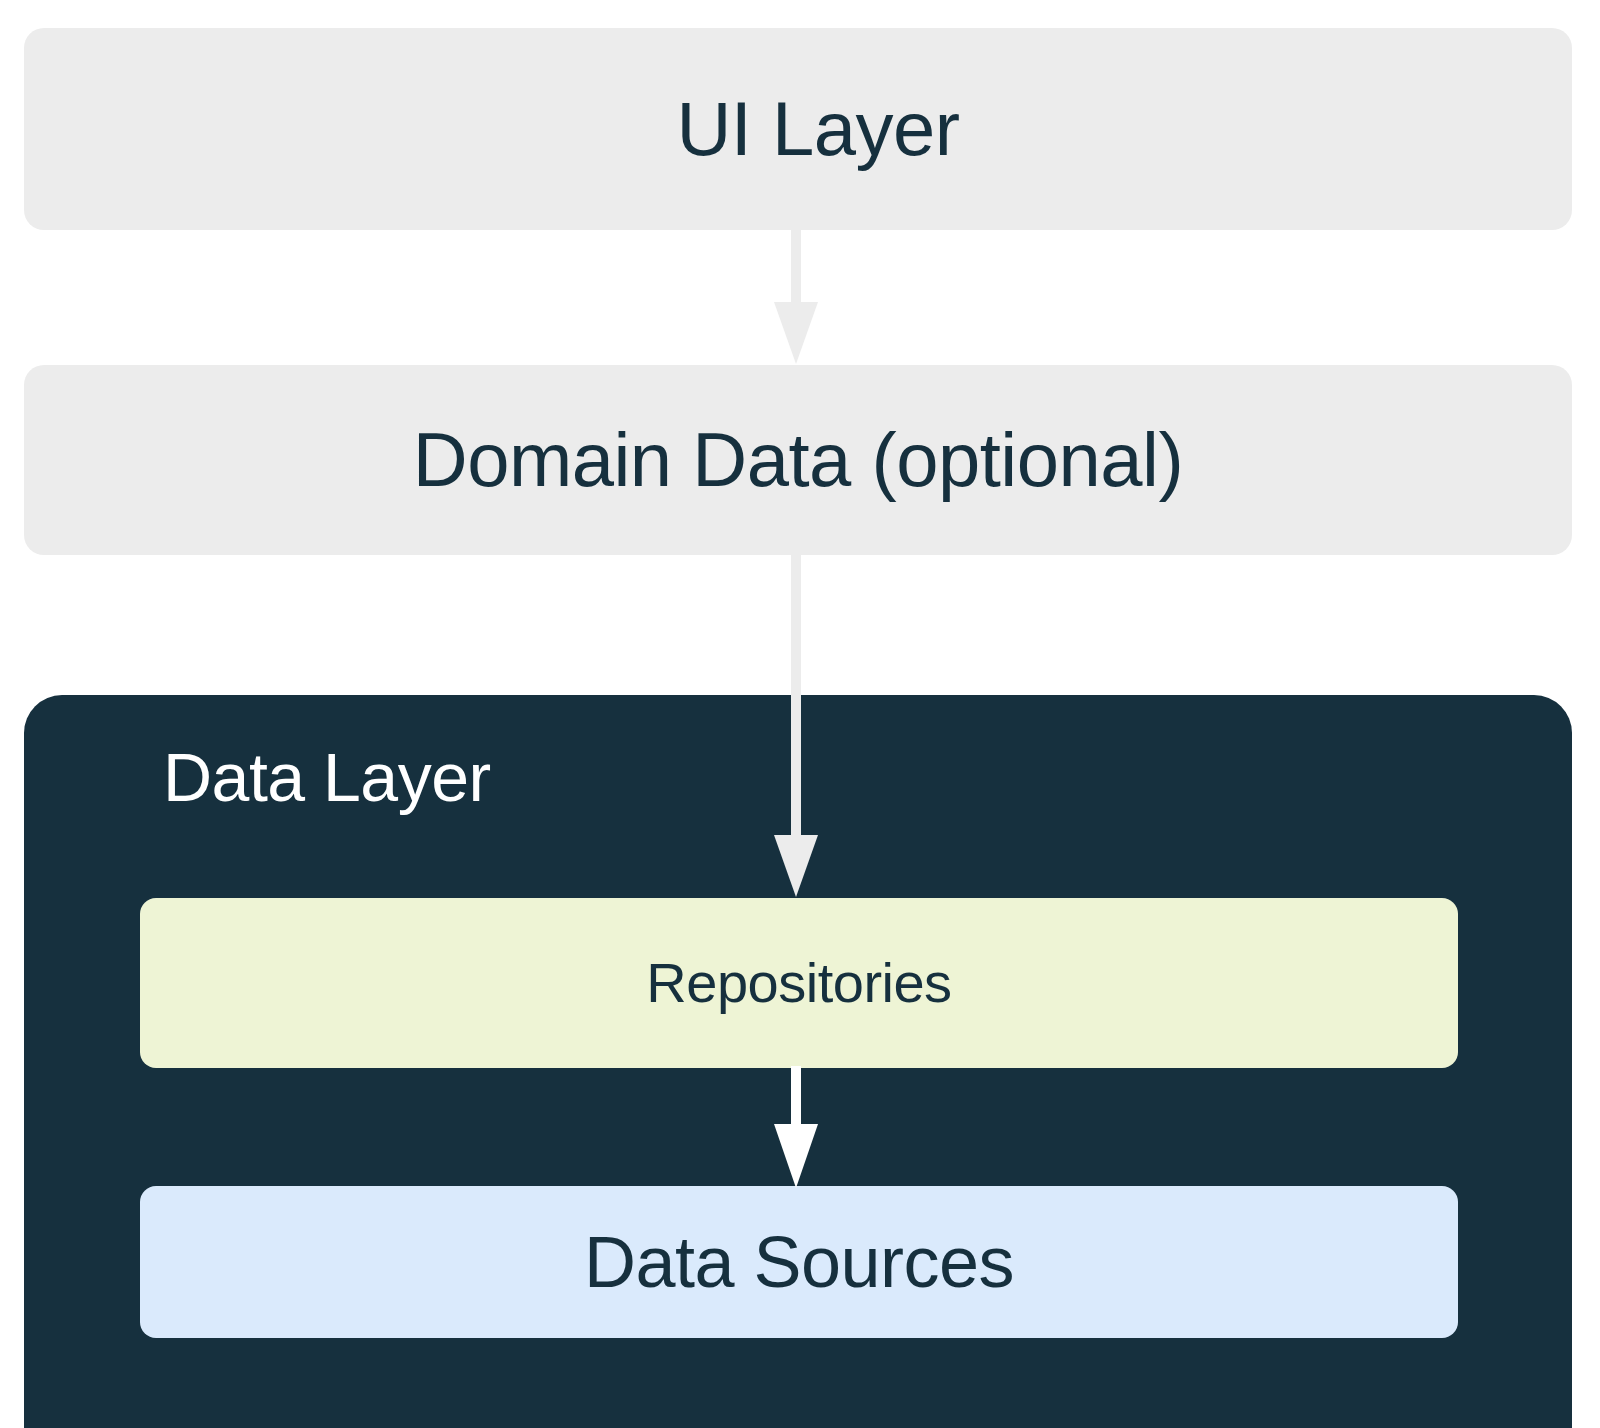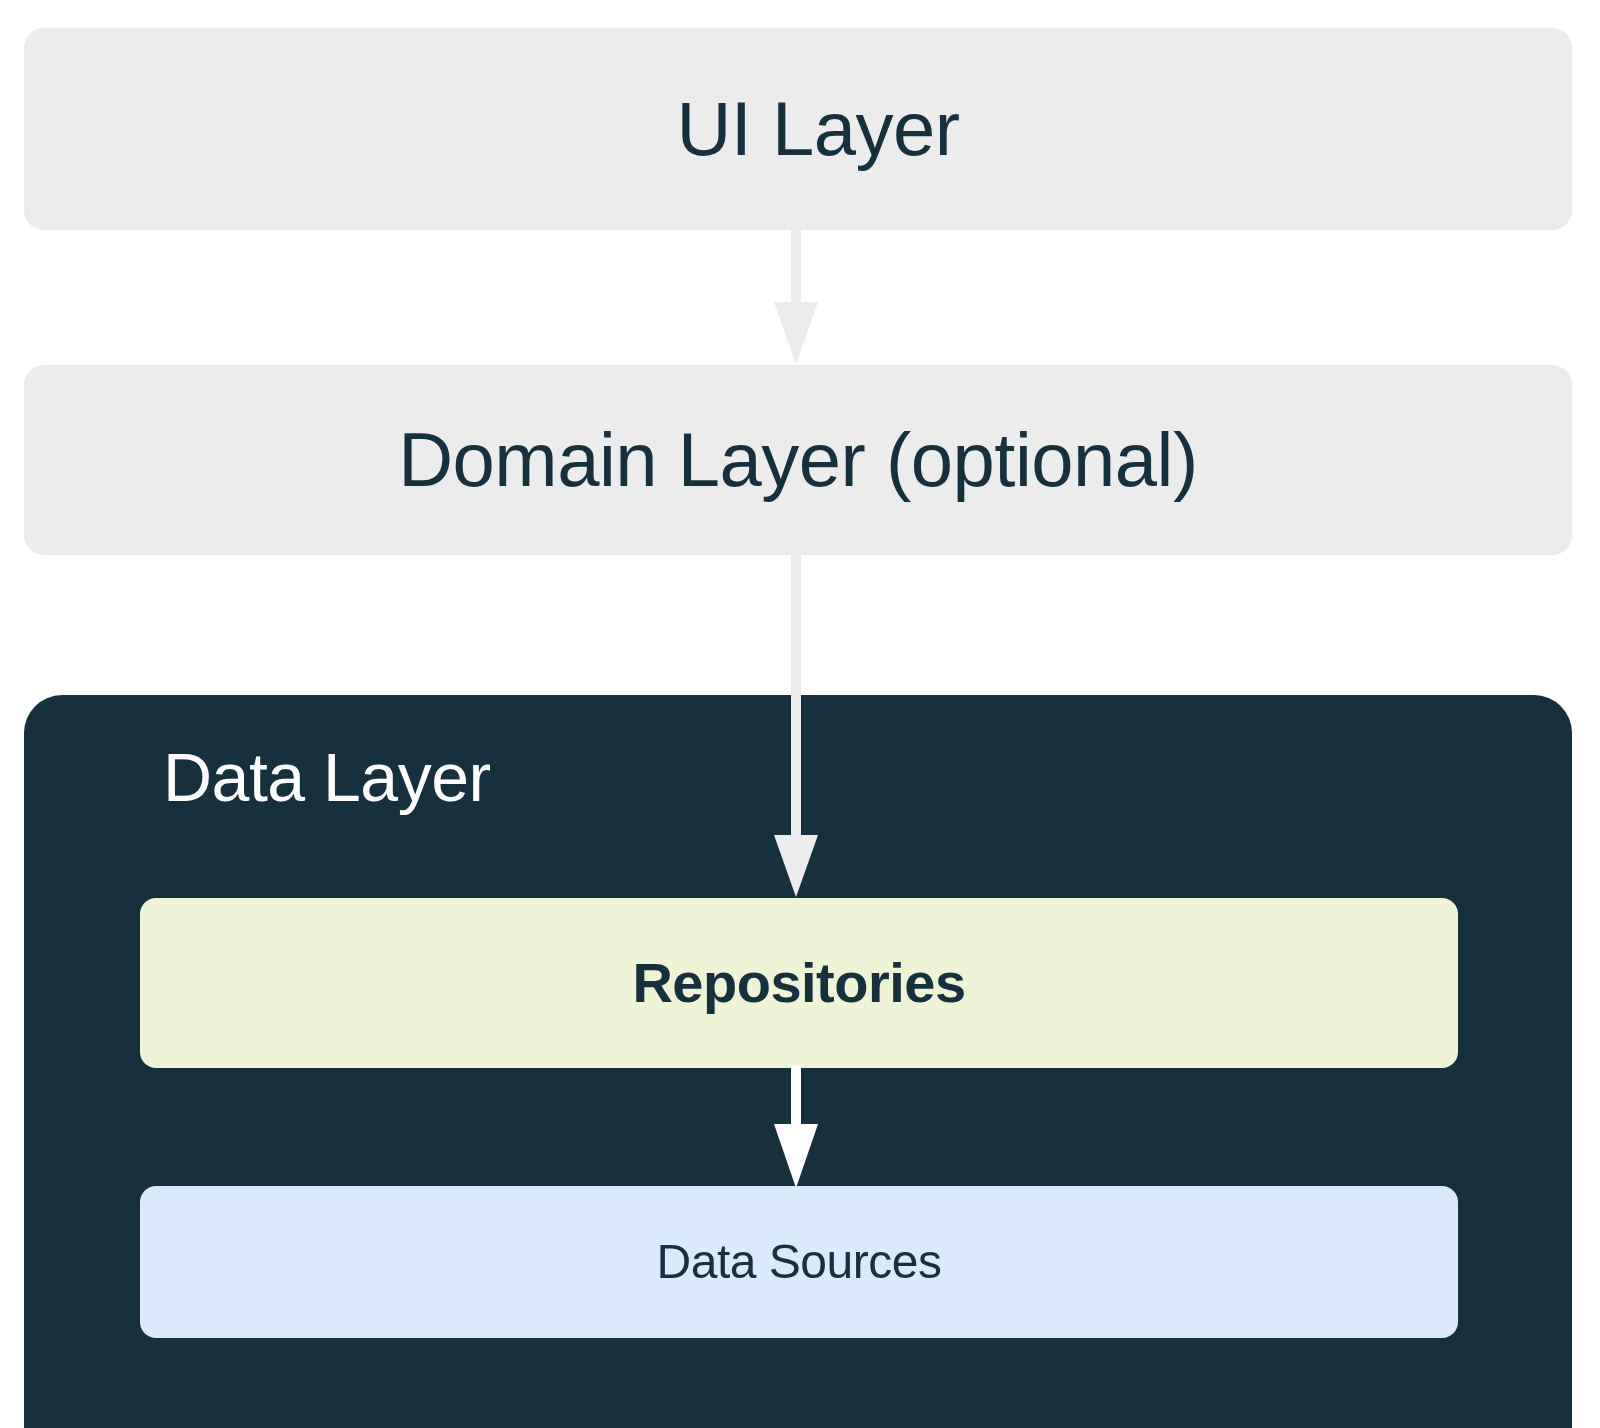--- a/index.html
+++ b/index.html
@@ -98,38 +98,37 @@
     background: #EEF4D5;
     border-radius: 16px;
     display: flex;
     align-items: center;
     justify-content: center;
     box-sizing: border-box;
   }
   #repositories-box .layer-label {
     font-size: 56px;
     color: #16303E;
-    font-weight: bold;
   }
 
   #data-sources-box {
     position: absolute;
     left: 116px;
     top: 491px;
     width: 1318px;
     height: 152px;
     background: #DAEAFC;
     border-radius: 16px;
     display: flex;
     align-items: center;
     justify-content: center;
     box-sizing: border-box;
   }
   #data-sources-box .layer-label {
-    font-size: 48px;
+    font-size: 72px;
     color: #16303E;
   }
 
   
   .arrow-svg {
     position: absolute;
     pointer-events: none;
   }
   #arrow-ui-to-domain {
     left: 760px;
@@ -158,21 +157,21 @@
   <div class="layer-box" id="ui-layer-box">
     <span class="layer-label">UI Layer</span>
   </div>
 
   <svg class="arrow-svg" id="arrow-ui-to-domain" viewBox="0 0 72 140">
     <rect x="31" y="0" width="10" height="76" fill="#ECECEC"></rect>
     <polygon points="14,74 58,74 36,136" fill="#ECECEC"></polygon>
   </svg>
 
   <div class="layer-box" id="domain-layer-box">
-    <span class="layer-label">Domain Layer (optional)</span>
+    <span class="layer-label">Domain Data (optional)</span>
   </div>
 
   <div id="data-layer-box">
 
     <div id="data-layer-title">Data Layer</div>
 
     <div id="repositories-box">
       <span class="layer-label">Repositories</span>
     </div>
 

